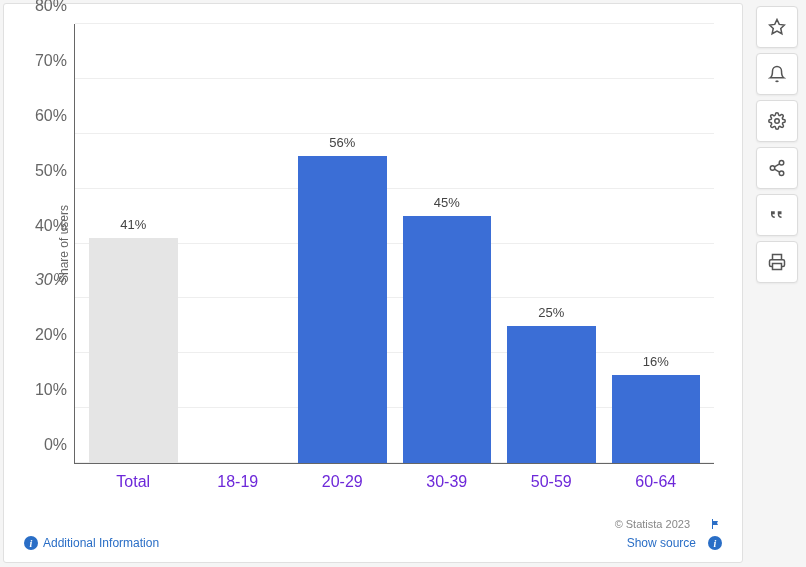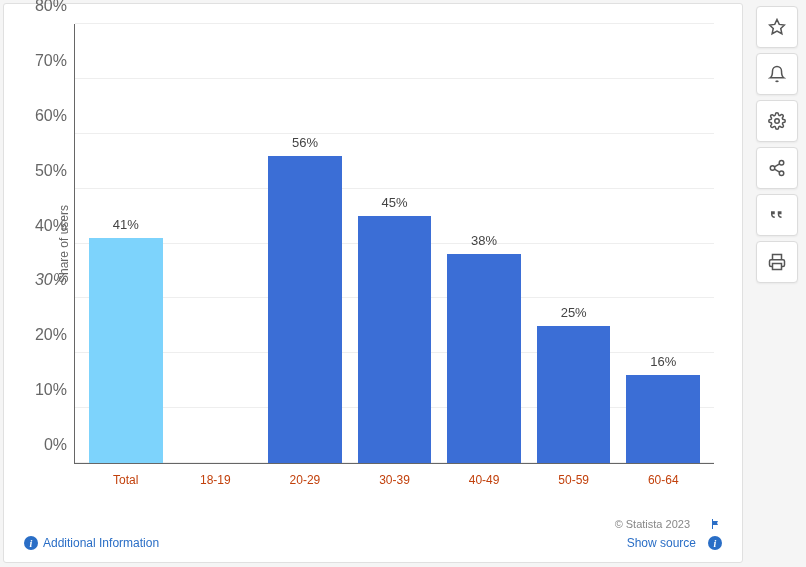--- a/index.html
+++ b/index.html
@@ -93,40 +93,40 @@
       justify-content: flex-end;
       height: 100%;
       position: relative;
       padding: 0 8px;
     }
     .bar {
       width: 100%;
       background: #3b6ed6;
       position: relative;
     }
-    .bar.gray { background: #7dd3fc; }
+    .bar.gray { background: #e5e5e5; }
     .bar-label {
       position: absolute;
       bottom: 100%;
       left: 50%;
       transform: translateX(-50%);
       margin-bottom: 6px;
       font-size: 13px;
       color: #444;
       font-weight: 500;
       white-space: nowrap;
     }
     .x-tick-label {
       position: absolute;
       top: 100%;
       left: 50%;
       transform: translateX(-50%);
       margin-top: 10px;
-      font-size: 12px;
-      color: #c2410c;
+      font-size: 16px;
+      color: #6d28d9;
       white-space: nowrap;
     }
     .footer {
       position: absolute;
       bottom: 12px;
       left: 20px;
       right: 20px;
       display: flex;
       justify-content: space-between;
       align-items: flex-end;
@@ -218,26 +218,20 @@
           </div>
           <div class="x-tick-label">20-29</div>
         </div>
         <div class="bar-wrap">
           <div class="bar" style="height: 56.25%;">
             <div class="bar-label">45%</div>
           </div>
           <div class="x-tick-label">30-39</div>
         </div>
         <div class="bar-wrap">
-          <div class="bar" style="height: 47.5%;">
-            <div class="bar-label">38%</div>
-          </div>
-          <div class="x-tick-label">40-49</div>
-        </div>
-        <div class="bar-wrap">
           <div class="bar" style="height: 31.25%;">
             <div class="bar-label">25%</div>
           </div>
           <div class="x-tick-label">50-59</div>
         </div>
         <div class="bar-wrap">
           <div class="bar" style="height: 20%;">
             <div class="bar-label">16%</div>
           </div>
           <div class="x-tick-label">60-64</div>

